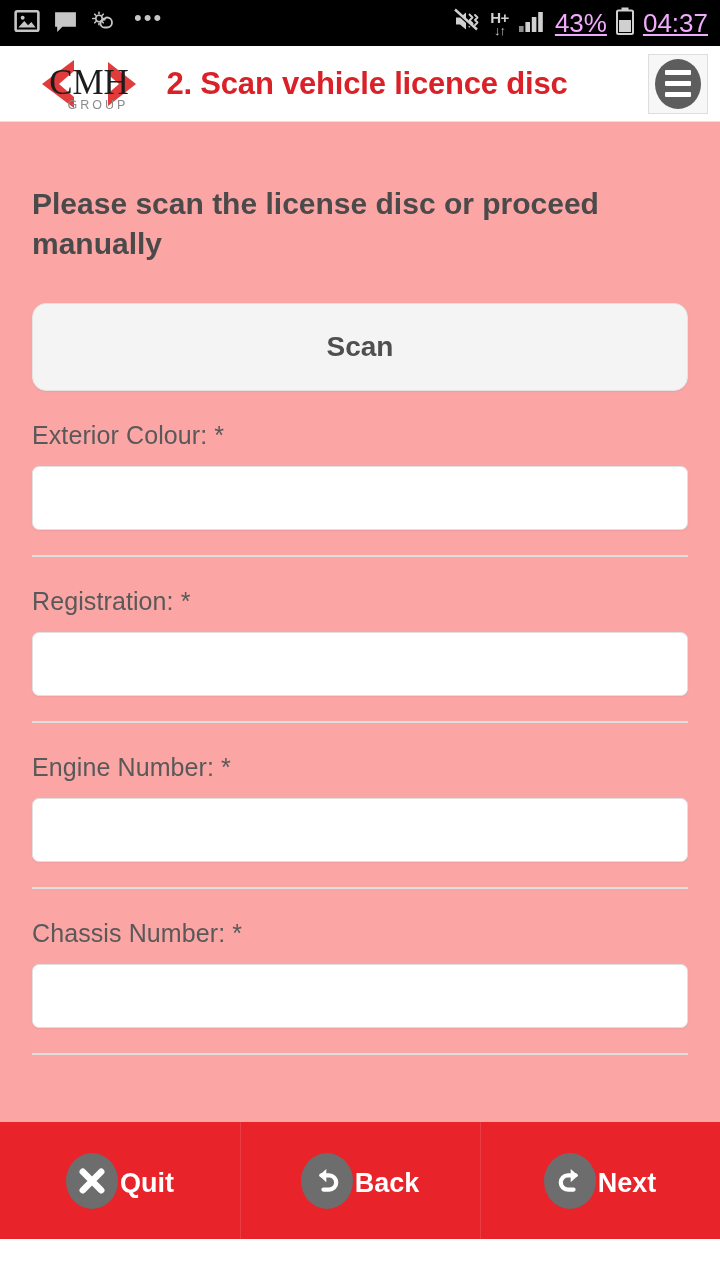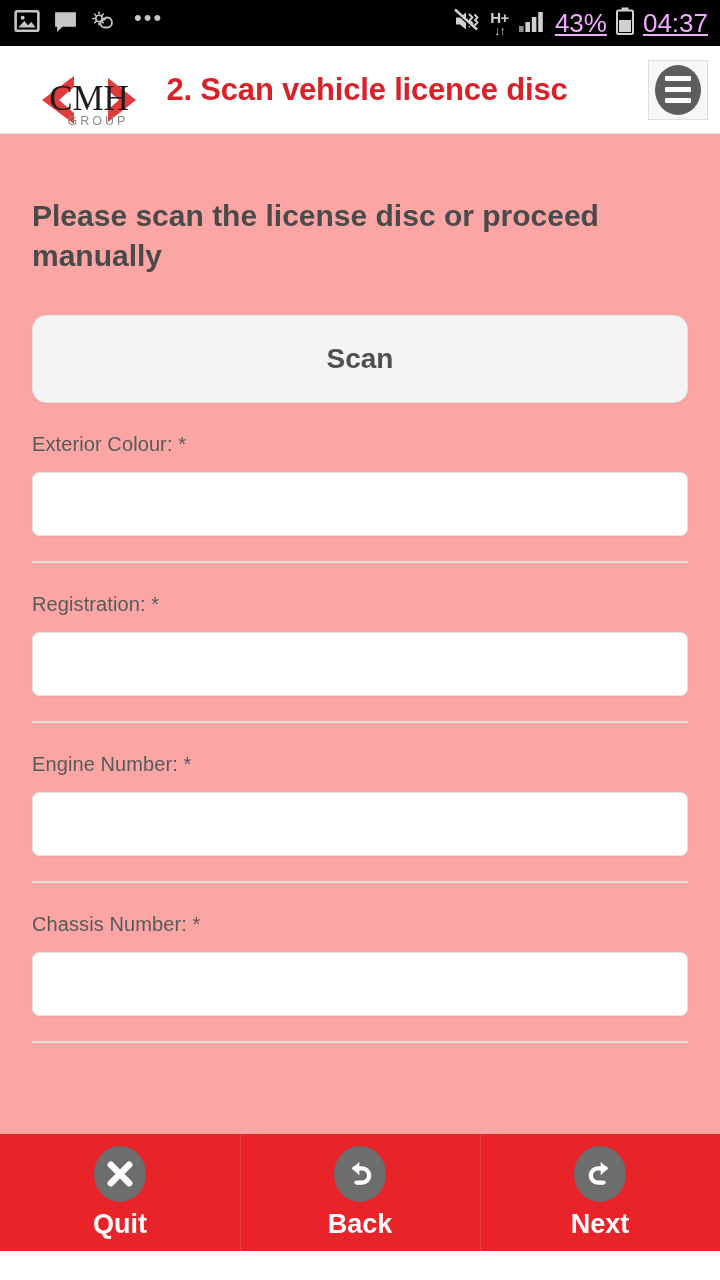--- a/index.html
+++ b/index.html
@@ -23,25 +23,25 @@
   .sb-ico{ display:block; }
   .sb-dots{ font-size:22px; line-height:10px; letter-spacing:2px; color:#c6c6c6; position:relative; top:-5px; }
   .sb-text{ font-size:26px; color:#f0abfc; font-weight:400; letter-spacing:0px;text-decoration:underline; }
   .sb-hplus{ display:flex; flex-direction:column; align-items:center; line-height:1; }
   .sb-hplus .hp{ font-size:15px; font-weight:700; color:#d0d0d0; letter-spacing:-0.5px;}
   .sb-hplus .ar{ font-size:13px; color:#d0d0d0; letter-spacing:-1px; margin-top:-1px;}
 
   
   .app-header{
     position:relative;
-    height:88px; width:720px;
+    height:76px; width:720px;
     background:#ffffff;
     border-bottom:1px solid #e2e2e2;
     box-shadow:0 1px 2px rgba(0,0,0,.10);
-    display:flex; align-items:flex-end;
+    display:flex; align-items:center;
   }
   .logo{
     position:relative;
     width:150px; height:66px;
     margin-left:14px;
     display:flex; align-items:center; justify-content:center;
   }
   .logo svg{ display:block; }
   .app-title{
     position:absolute; left:14px; right:0; top:50%;
@@ -91,21 +91,21 @@
     background:#f4f4f4;
     border:1px solid #e3e3e3;
     border-radius:14px;
     box-shadow:0 1px 2px rgba(0,0,0,.05);
     display:flex; align-items:center; justify-content:center;
     font-size:28px; font-weight:700; color:#4f4f4f;
   }
 
   .field{ padding-top:30px; }
   .field-label{
-    font-size:20px;
+    font-size:25px;
     color:#595959;
     font-weight:400;
     letter-spacing:0.1px;
   }
   .field-input{
     margin-top:16px;
     width:656px; height:64px;
     background:#ffffff;
     border:1px solid #e0e0e0;
     border-radius:7px;
@@ -125,21 +125,21 @@
 
   
   .bottom-nav{
     position:absolute; left:0; bottom:0;
     width:720px; height:117px;
     background:#e8232a;
     display:flex;
   }
   .nav-item{
     flex:1;
-    display:flex; flex-direction:column;
+    display:flex; flex-direction:row;
     align-items:center; justify-content:center;
     gap:2px;
     position:relative;
   }
   .nav-item + .nav-item::before{
     content:"";
     position:absolute; left:0; top:0; bottom:0;
     width:1px; background:rgba(255,255,255,.12);
   }
   .nav-icon{

